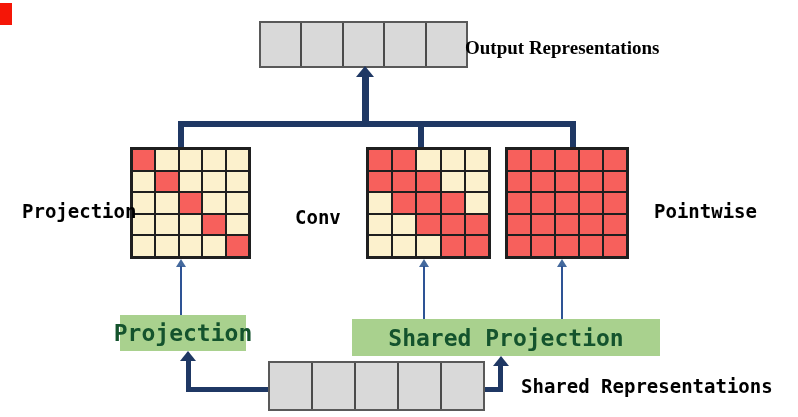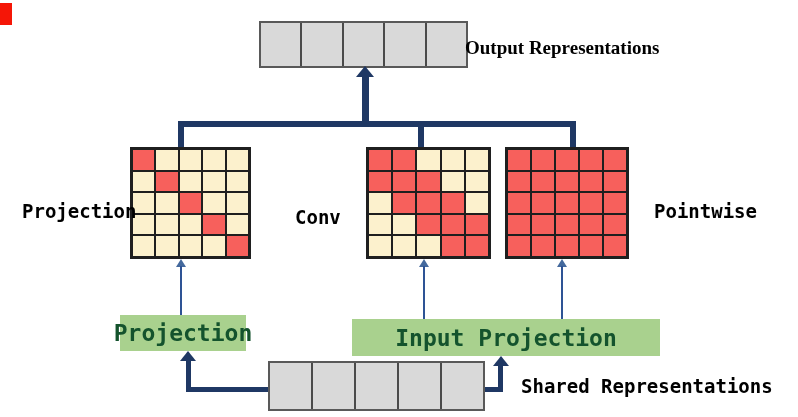--- a/index.html
+++ b/index.html
@@ -188,21 +188,21 @@
 <div class="thinline t1-line"></div>
 <div class="thinhead t2-head"></div>
 <div class="thinline t2-line"></div>
 <div class="thinhead t3-head"></div>
 <div class="thinline t3-line"></div>
 
 <div class="proj proj-box">
   <span>Projection</span>
 </div>
 <div class="proj shared-box">
-  <span>Input Projection</span>
+  <span>Shared Projection</span>
 </div>
 
 <div class="strip input-strip">
     <div class="gcell"></div>
     <div class="gcell"></div>
     <div class="gcell"></div>
     <div class="gcell"></div>
     <div class="gcell"></div>
   </div>
 <div class="label input-label">Shared Representations</div>

